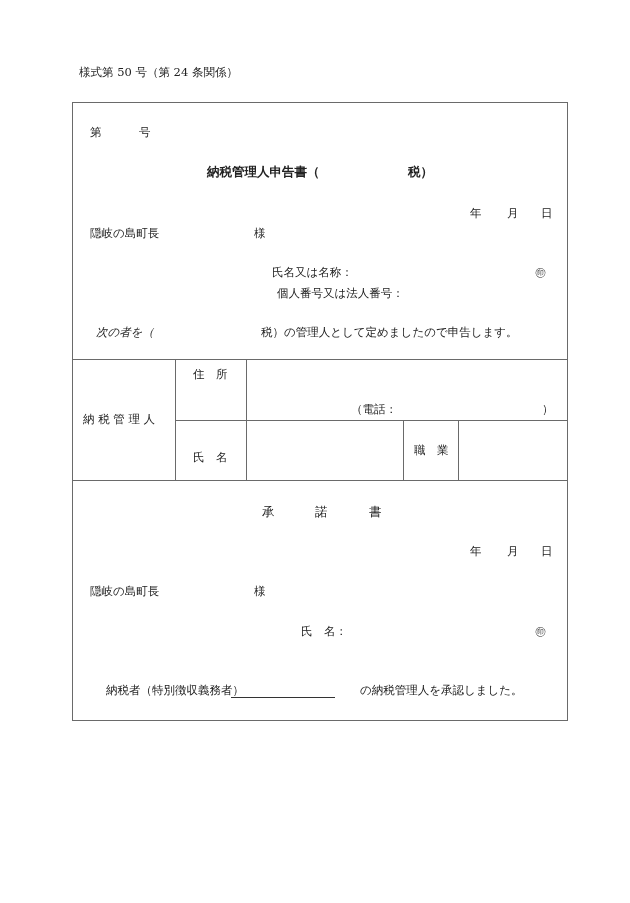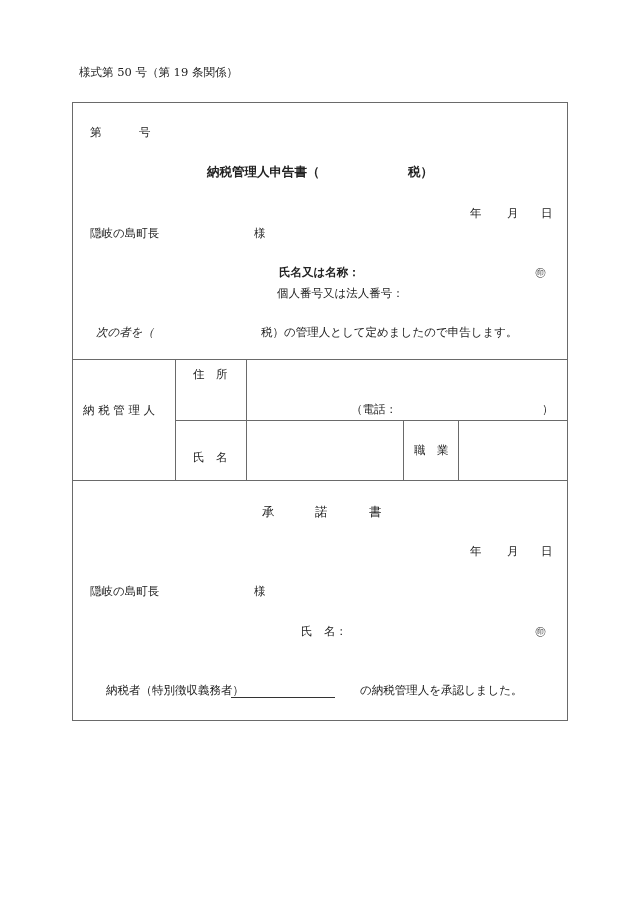--- a/index.html
+++ b/index.html
@@ -15,53 +15,53 @@
   }
   .hline { position: absolute; height: 1px; background: #6a6a6a; }
   .vline { position: absolute; width: 1px; background: #6a6a6a; }
   .title { font-weight: bold; font-size: 12.5px; text-align: center; }
   .underline-field { position: absolute; height: 1px; background: #333; }
   .seal { font-size: 11px; }
 </style>
 </head>
 <body>
 
-<div class="abs" style="left:79px;top:67px;">様式第 50 号（第 19 条関係）</div>
+<div class="abs" style="left:79px;top:67px;">様式第 50 号（第 24 条関係）</div>
 
 <div class="frame"></div>
 
 <div class="abs" style="left:90px;top:127px;">第</div>
 <div class="abs" style="left:139px;top:127px;">号</div>
 
 <div class="abs title" style="left:207px;top:166px;">納税管理人申告書（</div>
 <div class="abs title" style="left:408px;top:166px;">税）</div>
 
 <div class="abs" style="left:470px;top:208px;">年</div>
 <div class="abs" style="left:507px;top:208px;">月</div>
 <div class="abs" style="left:541px;top:208px;">日</div>
 
 <div class="abs" style="left:90px;top:228px;">隠岐の島町長</div>
 <div class="abs" style="left:254px;top:228px;">様</div>
 
-<div class="abs" style="left:279px;top:267px;font-weight:bold;">氏名又は名称：</div>
+<div class="abs" style="left:272px;top:267px;">氏名又は名称：</div>
 <div class="abs seal" style="left:535px;top:267px;">㊞</div>
 <div class="abs" style="left:277px;top:288px;">個人番号又は法人番号：</div>
 
 <div class="abs" style="left:96px;top:327px;font-style:italic;">次の者を（</div>
 <div class="abs" style="left:219px;top:327px;margin-left:42px;">税）の管理人として定めましたので申告します。</div>
 
 <div class="hline" style="left:72px;top:359px;width:496px;"></div>
 <div class="hline" style="left:175px;top:420px;width:393px;"></div>
 <div class="hline" style="left:72px;top:480px;width:496px;"></div>
 <div class="vline" style="left:175px;top:359px;height:121px;"></div>
 <div class="vline" style="left:246px;top:359px;height:121px;"></div>
 <div class="vline" style="left:403px;top:420px;height:60px;"></div>
 <div class="vline" style="left:458px;top:420px;height:60px;"></div>
 
-<div class="abs" style="left:83px;top:405px;">納 税 管 理 人</div>
+<div class="abs" style="left:83px;top:414px;">納 税 管 理 人</div>
 <div class="abs" style="left:193px;top:369px;">住　所</div>
 <div class="abs" style="left:248px;top:361px;width:318px;height:58px;"></div>
 <div class="abs" style="left:351px;top:404px;">（電話：</div>
 <div class="abs" style="left:542px;top:404px;">）</div>
 <div class="abs" style="left:193px;top:445px;margin-top:7px;">氏　名</div>
 <div class="abs" style="left:248px;top:422px;width:154px;height:57px;"></div>
 <div class="abs" style="left:414px;top:445px;">職　業</div>
 <div class="abs" style="left:460px;top:422px;width:106px;height:57px;"></div>
 
 <div class="abs" style="left:262px;top:506px;font-size:12.5px;">承</div>

